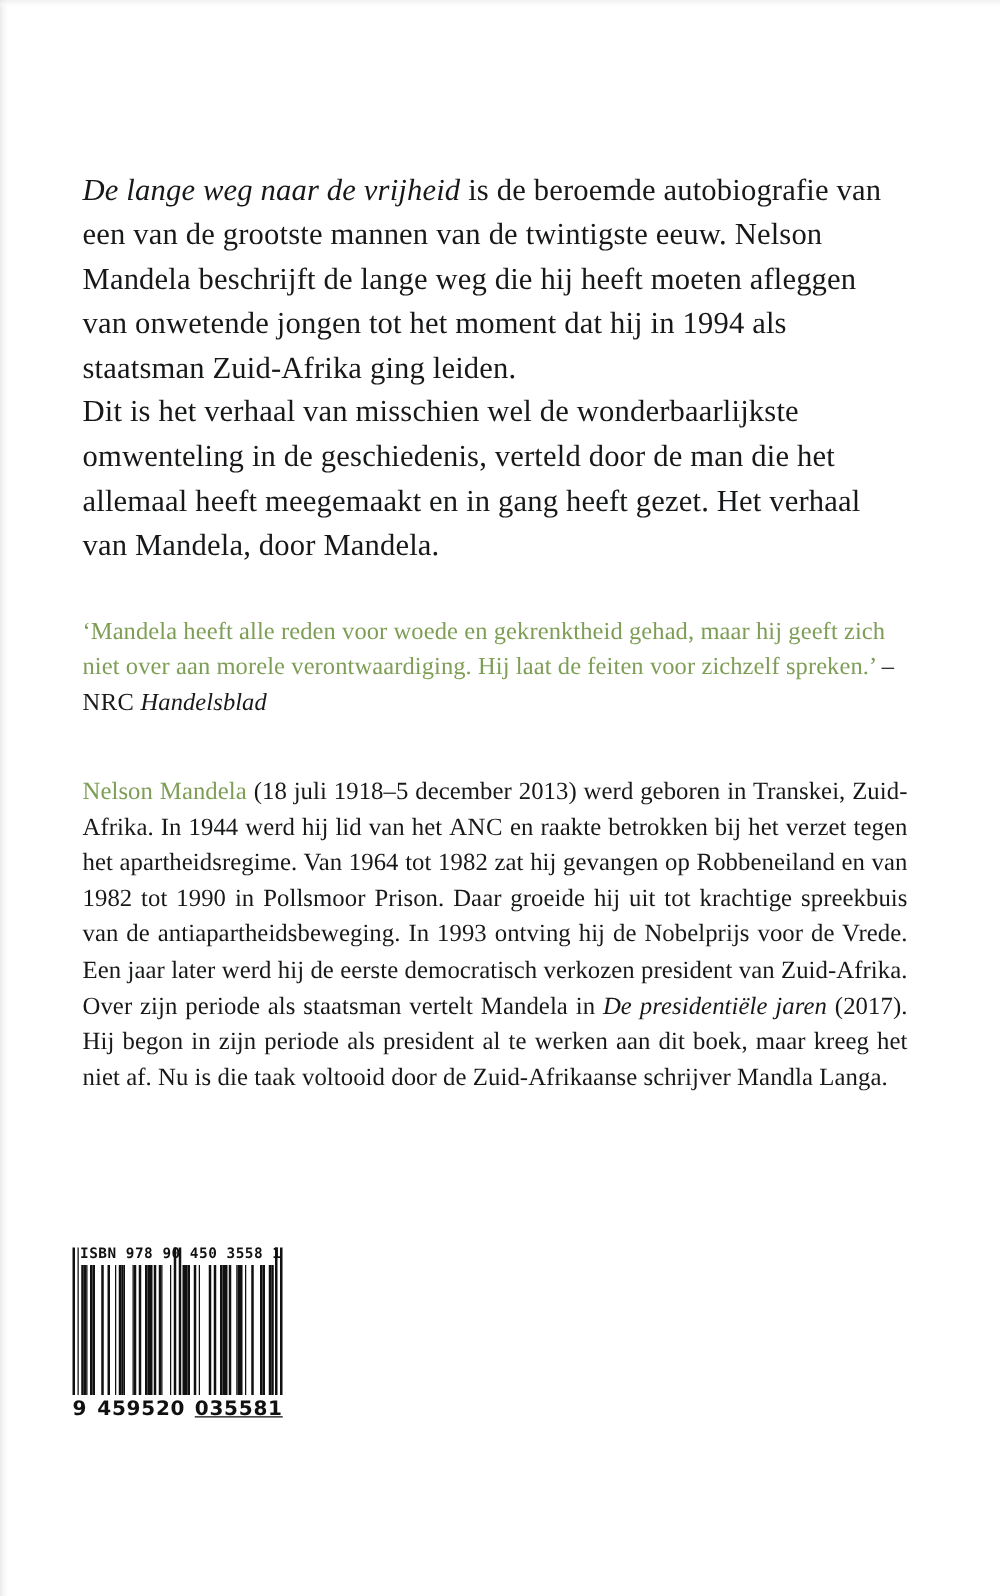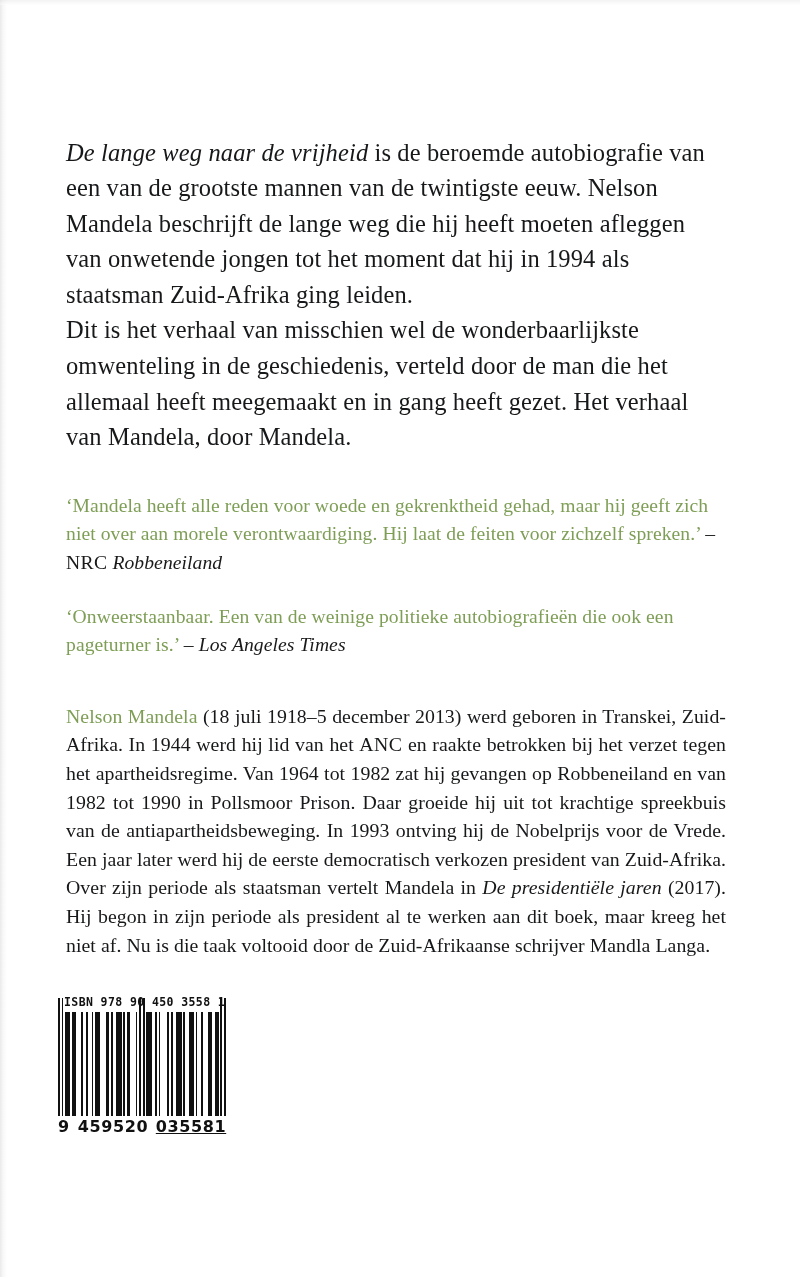--- a/index.html
+++ b/index.html
@@ -165,23 +165,22 @@
   <div class="edge-left"></div>
   <div class="edge-top"></div>
 
   <div class="content">
 
     <div class="blurb">
       <p class="blurb-para"><span class="title-italic">De lange weg naar de vrijheid</span><span> is de beroemde autobiografie van een van de grootste mannen van de twintigste eeuw. Nelson Mandela beschrijft de lange weg die hij heeft moeten afleggen van onwetende jongen tot het moment dat hij in 1994 als staatsman Zuid-Afrika ging leiden.</span><br><span>Dit is het verhaal van misschien wel de wonderbaarlijkste omwenteling in de geschiedenis, verteld door de man die het allemaal heeft meegemaakt en in gang heeft gezet. Het verhaal van Mandela, door Mandela.</span></p>
     </div>
 
     <div class="quotes">
-      <p class="quote"><span>‘Mandela heeft alle reden voor woede en gekrenktheid gehad, maar hij geeft zich niet over aan morele verontwaardiging. Hij laat de feiten voor zichzelf spreken.’</span><span class="attrib"><span class="dash"> – </span><span class="src-smallcaps">NRC</span><span class="src-italic"> Robbeneiland</span></span></p>
-
-      <p class="quote"><span>‘Onweerstaanbaar. Een van de weinige politieke autobiografieën die ook een pageturner is.’</span><span class="attrib"><span class="dash"> – </span><span class="src-smallcaps"></span><span class="src-italic">Los Angeles Times</span></span></p>
+      <p class="quote"><span>‘Mandela heeft alle reden voor woede en gekrenktheid gehad, maar hij geeft zich niet over aan morele verontwaardiging. Hij laat de feiten voor zichzelf spreken.’</span><span class="attrib"><span class="dash"> – </span><span class="src-smallcaps">NRC</span><span class="src-italic"> Handelsblad</span></span></p>
+
     </div>
 
     <p class="bio"><span class="name">Nelson Mandela</span><span> (18 juli 1918–5 december 2013) werd geboren in Transkei, Zuid-Afrika. In 1944 werd hij lid van het </span><span class="smallcaps">ANC</span><span> en raakte betrokken bij het verzet tegen het apartheidsregime. Van 1964 tot 1982 zat hij gevangen op Robbeneiland en van 1982 tot 1990 in Pollsmoor Prison. Daar groeide hij uit tot krachtige spreekbuis van de antiapartheidsbeweging. In 1993 ontving hij de Nobelprijs voor de Vrede. Een jaar later werd hij de eerste democratisch verkozen president van Zuid-Afrika. Over zijn periode als staatsman vertelt Mandela in </span><span class="book-italic">De presidentiële jaren</span><span> (2017). Hij begon in zijn periode als president al te werken aan dit boek, maar kreeg het niet af. Nu is die taak voltooid door de Zuid-Afrikaanse schrijver Mandla Langa.</span></p>
 
   </div>
 
   <div class="footer">
 
     <div class="barcode-block">
       <div class="isbn-line">ISBN 978 90 450 3558 1</div>

